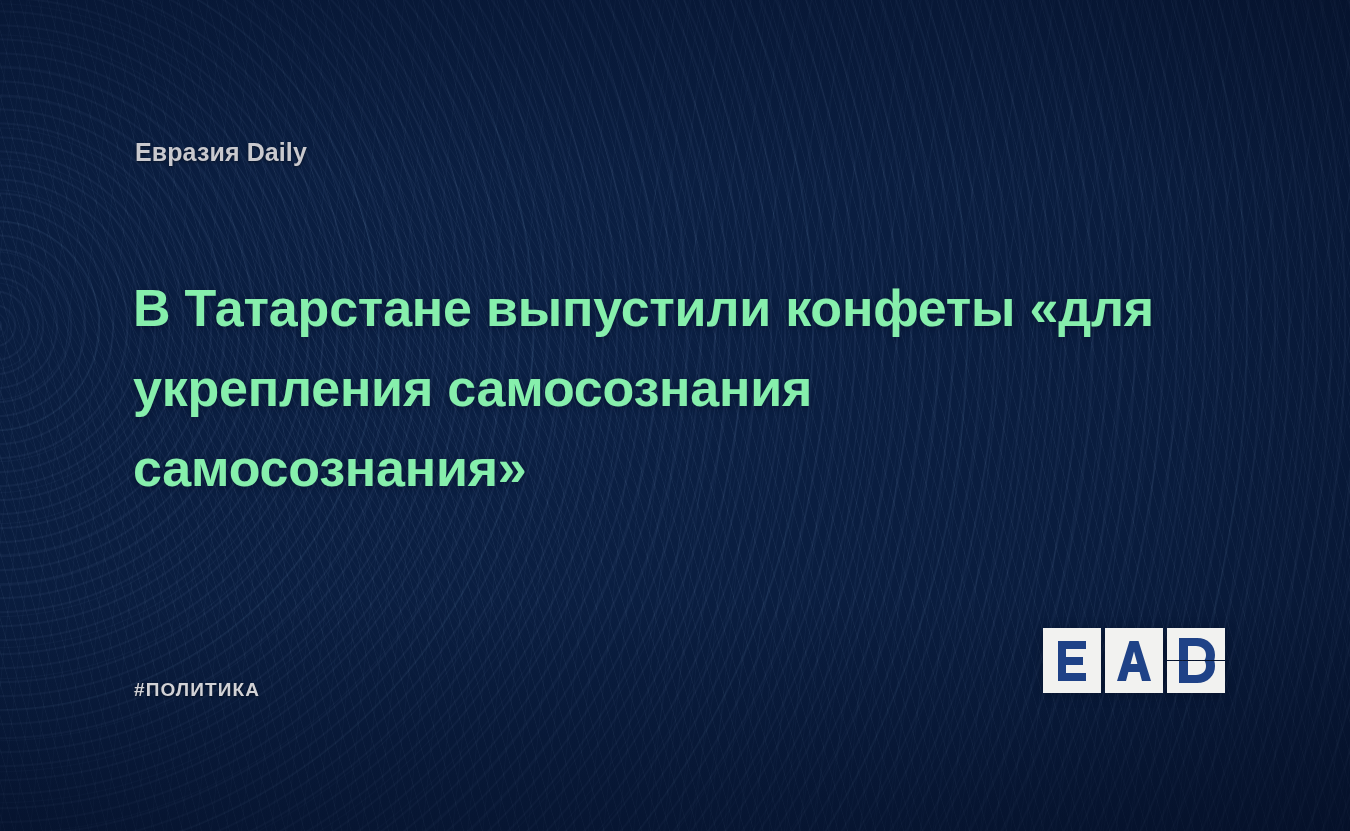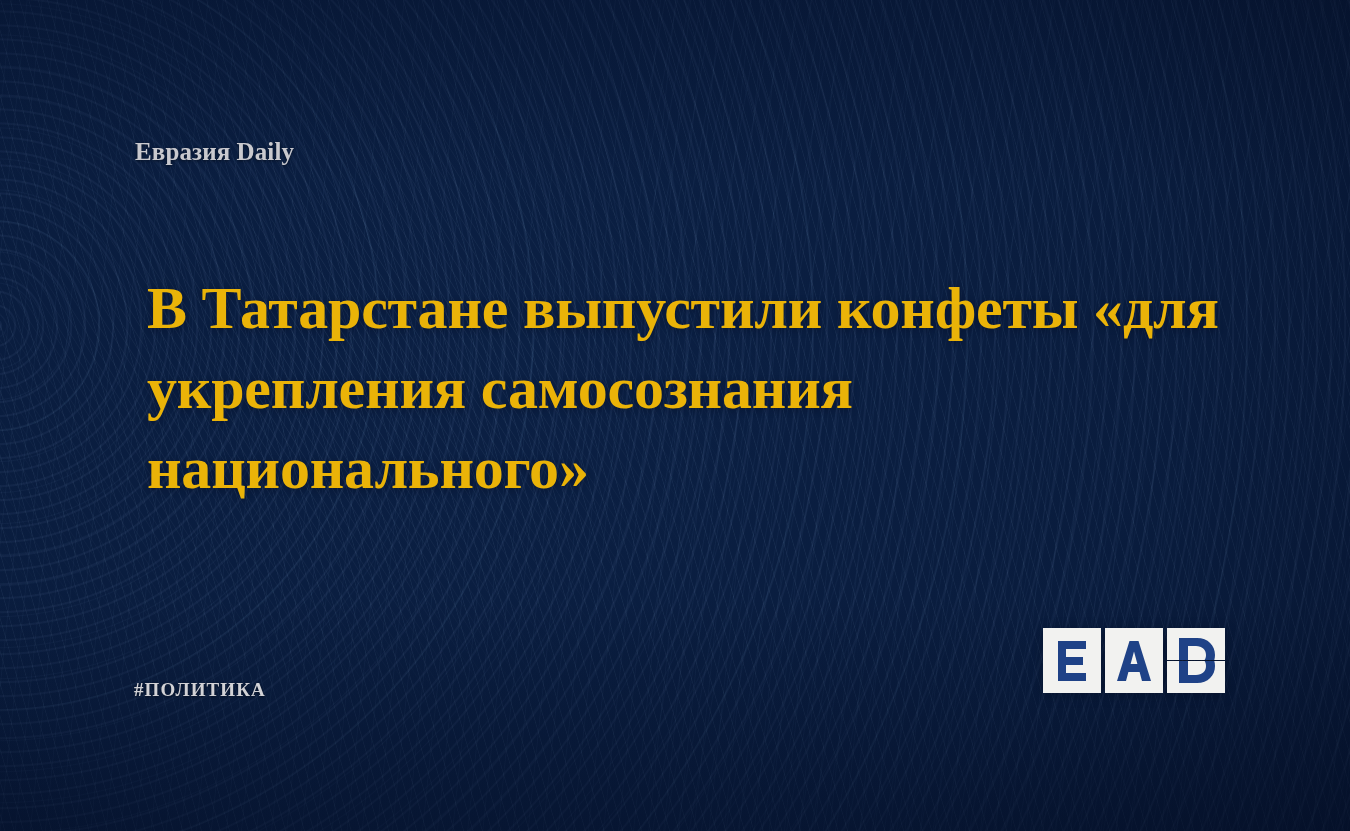--- a/index.html
+++ b/index.html
@@ -2,21 +2,21 @@
 <html><head>
 <meta charset="utf-8">
 <style>
   * { margin:0; padding:0; box-sizing:border-box; }
   html,body { width:1350px; height:831px; overflow:hidden; background:#0a1a38; }
 
   .card{
     position:relative;
     width:1350px; height:831px;
     overflow:hidden;
-    font-family:Liberation Serif, serif;
+    font-family:Liberation Sans, sans-serif;
   }
 
   
   .bg{ position:absolute; inset:0; background:#0b2044; }
 
   .bg-base{
     position:absolute; inset:0;
     background:
       radial-gradient(ellipse 780px 620px at 255px 335px,
         #2a5governed 0%, transparent 0%),
@@ -120,27 +120,26 @@
     font-size:25px; font-weight:bold;
     color:#c9c9ce;
     letter-spacing:.1px;
     white-space:nowrap;
     text-shadow:0 1px 3px rgba(0,0,0,.45);
   }
 
   .headline{
     position:absolute; left:133px; top:268px;
     width:1090px;
-    font-size:60px;
+    font-size:52px;
     font-weight:bold;
     line-height:80px;
-    color:#eab308;
+    color:#86efac;
     letter-spacing:-.2px;
     text-shadow:0 2px 7px rgba(2,10,30,.42);
-    margin-left:14px;
   }
   .headline .ln{ display:block; white-space:nowrap; }
 
   .rubric{
     position:absolute; left:134px; top:679px;
     font-size:19px; font-weight:bold;
     color:#d2d2d6;
     letter-spacing:1.1px;
     white-space:nowrap;
     text-shadow:0 1px 3px rgba(0,0,0,.45);
@@ -192,21 +191,21 @@
     <div class="bg-vignette"></div>
   </div>
 
   <div class="content">
 
     <div class="site-name">Евразия Daily</div>
 
     <div class="headline">
       <span class="ln">В Татарстане выпустили конфеты «для</span>
       <span class="ln">укрепления самосознания</span>
-      <span class="ln">национального»</span>
+      <span class="ln">самосознания»</span>
     </div>
 
     <div class="rubric">#ПОЛИТИКА</div>
 
     <div class="logo">
 
       <div class="tile">
         <svg width="34" height="44" viewBox="0 0 34 44" aria-hidden="true">
           <path d="M3 2 H31 V10 H11 V18 H28 V26 H11 V34 H31 V42 H3 Z" fill="#1f4287"></path>
         </svg>

